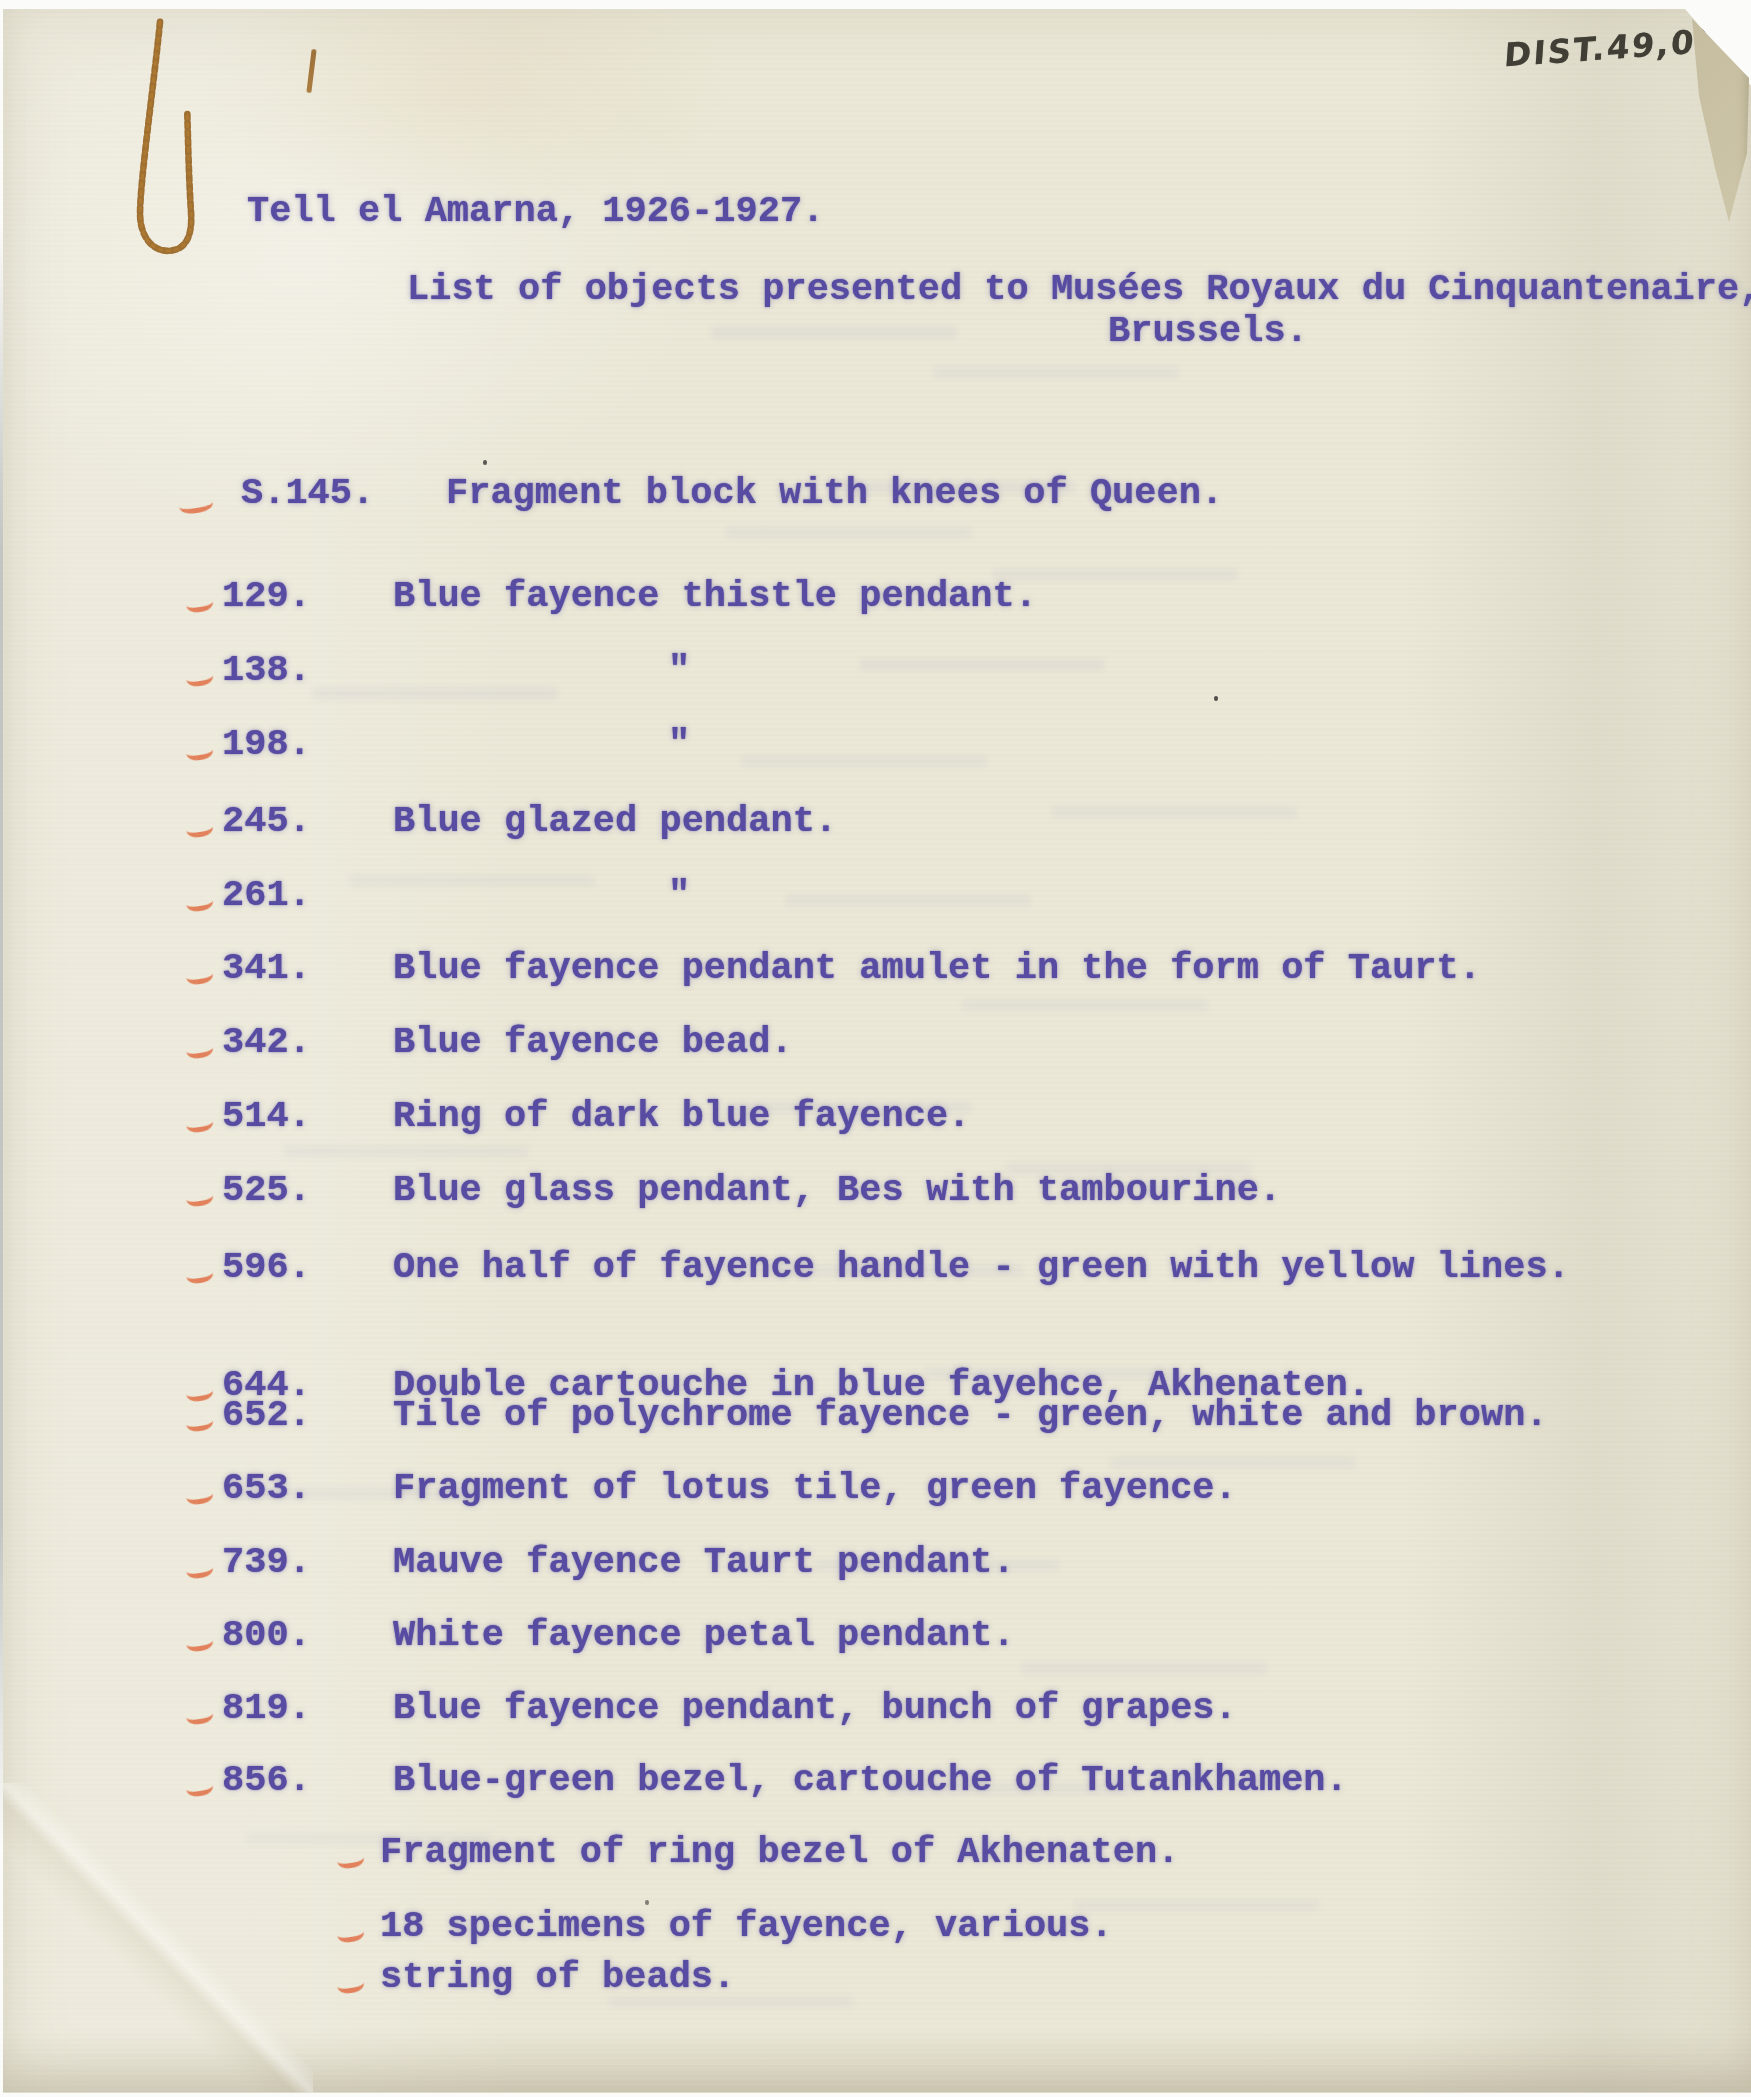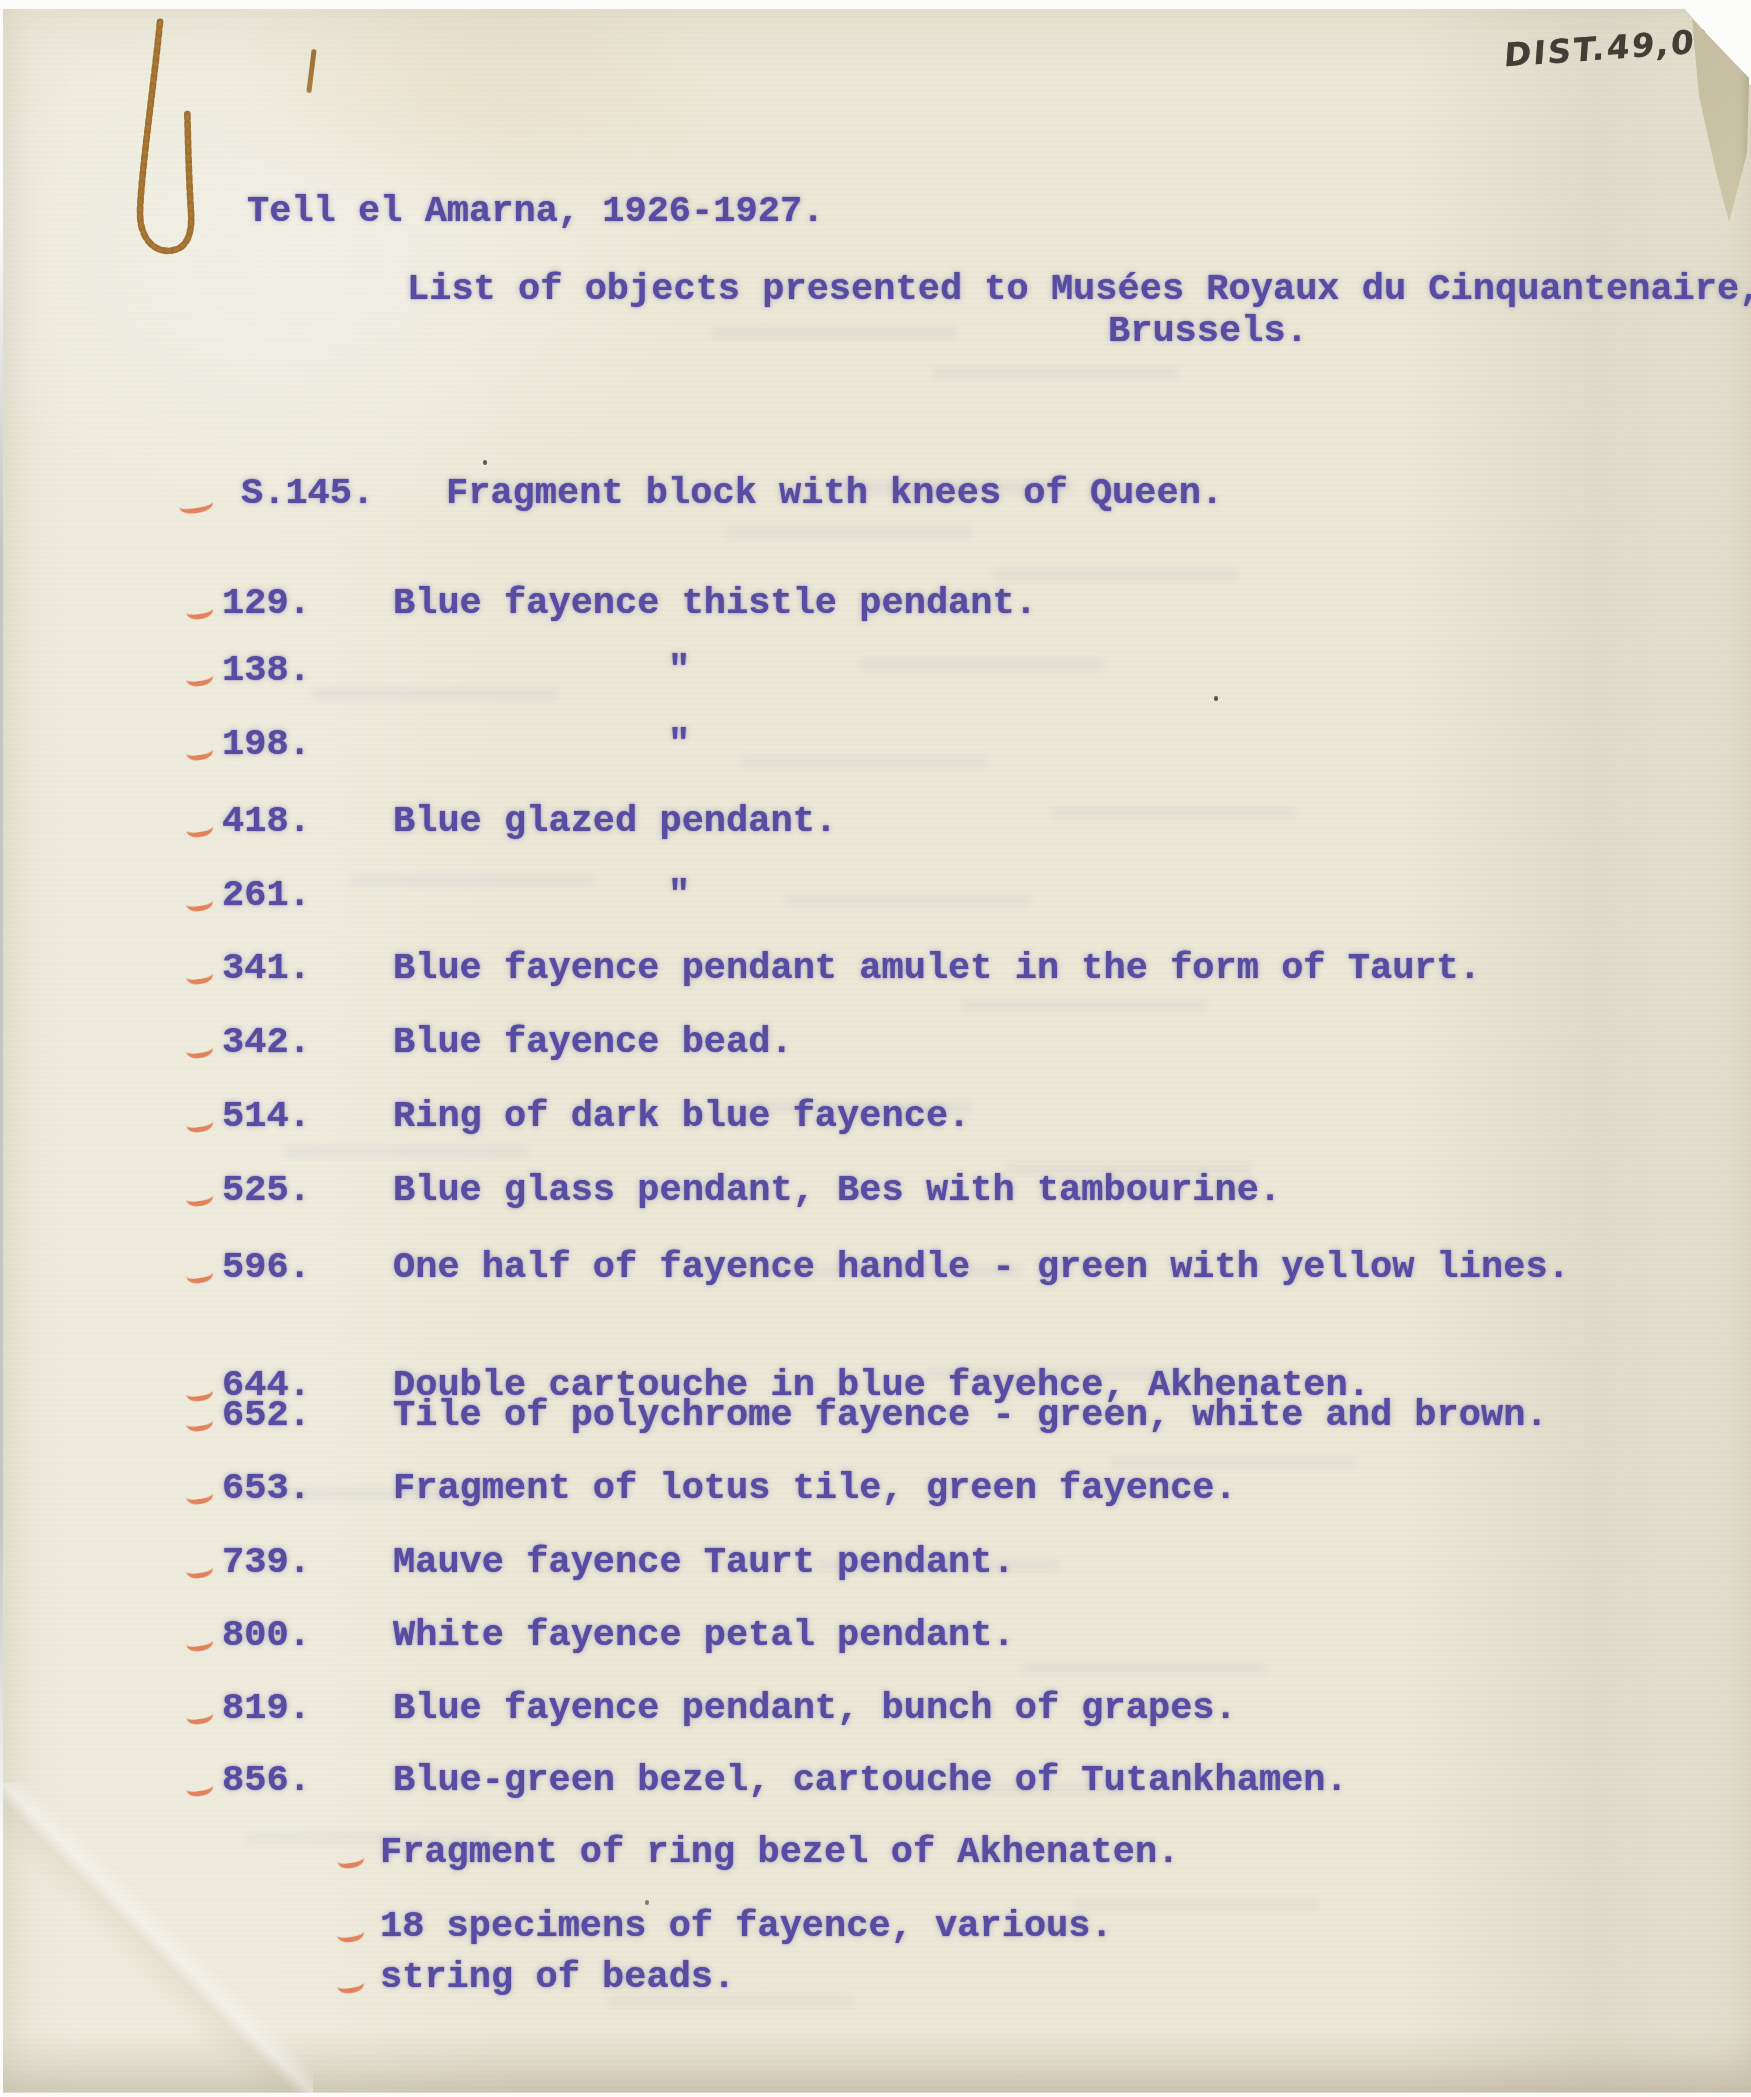--- a/index.html
+++ b/index.html
@@ -123,38 +123,38 @@
 
   <div class="tw" style="left:244px;top:182px;">Tell el Amarna, 1926-1927.</div>
   <div class="tw" style="left:380px;top:260px;margin-left:24px;">List of objects presented to Musées Royaux du Cinquantenaire,</div>
   <div class="tw" style="left:1105px;top:302px;">Brussels.</div>
 
   <div class="row row-s" style="top:464px;">
     <span class="check"></span>
     <span class="tw num">S.145.</span>
     <span class="tw desc">Fragment block with knees of Queen.</span>
   </div>
-  <div class="row" style="top:567px;margin-top:7px;">
+  <div class="row" style="top:567px;">
     <span class="check"></span>
     <span class="tw num">129.</span>
     <span class="tw desc">Blue fayence thistle pendant.</span>
   </div>
   <div class="row row-ditto" style="top:641px;">
     <span class="check"></span>
     <span class="tw num">138.</span>
     <span class="tw desc">"</span>
   </div>
   <div class="row row-ditto" style="top:715px;">
     <span class="check"></span>
     <span class="tw num">198.</span>
     <span class="tw desc">"</span>
   </div>
   <div class="row" style="top:792px;">
     <span class="check"></span>
-    <span class="tw num">418.</span>
+    <span class="tw num">245.</span>
     <span class="tw desc">Blue glazed pendant.</span>
   </div>
   <div class="row row-ditto" style="top:866px;">
     <span class="check"></span>
     <span class="tw num">261.</span>
     <span class="tw desc">"</span>
   </div>
   <div class="row" style="top:939px;">
     <span class="check"></span>
     <span class="tw num">341.</span>

